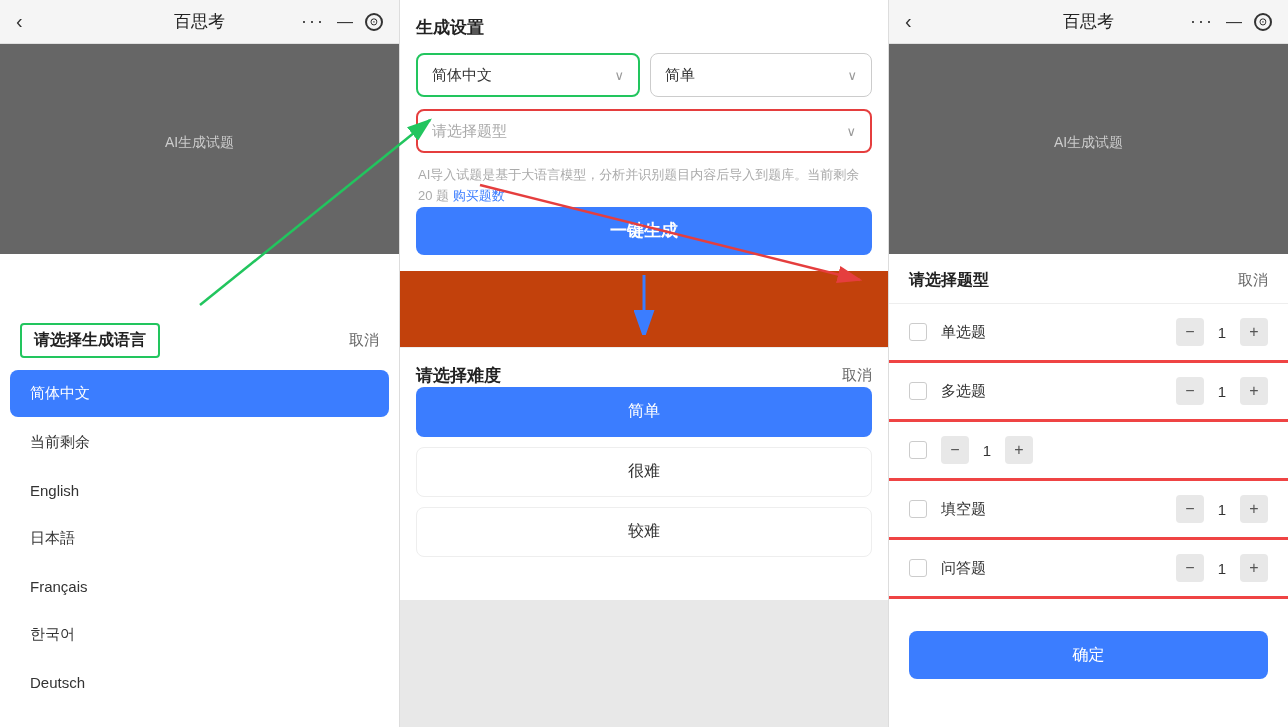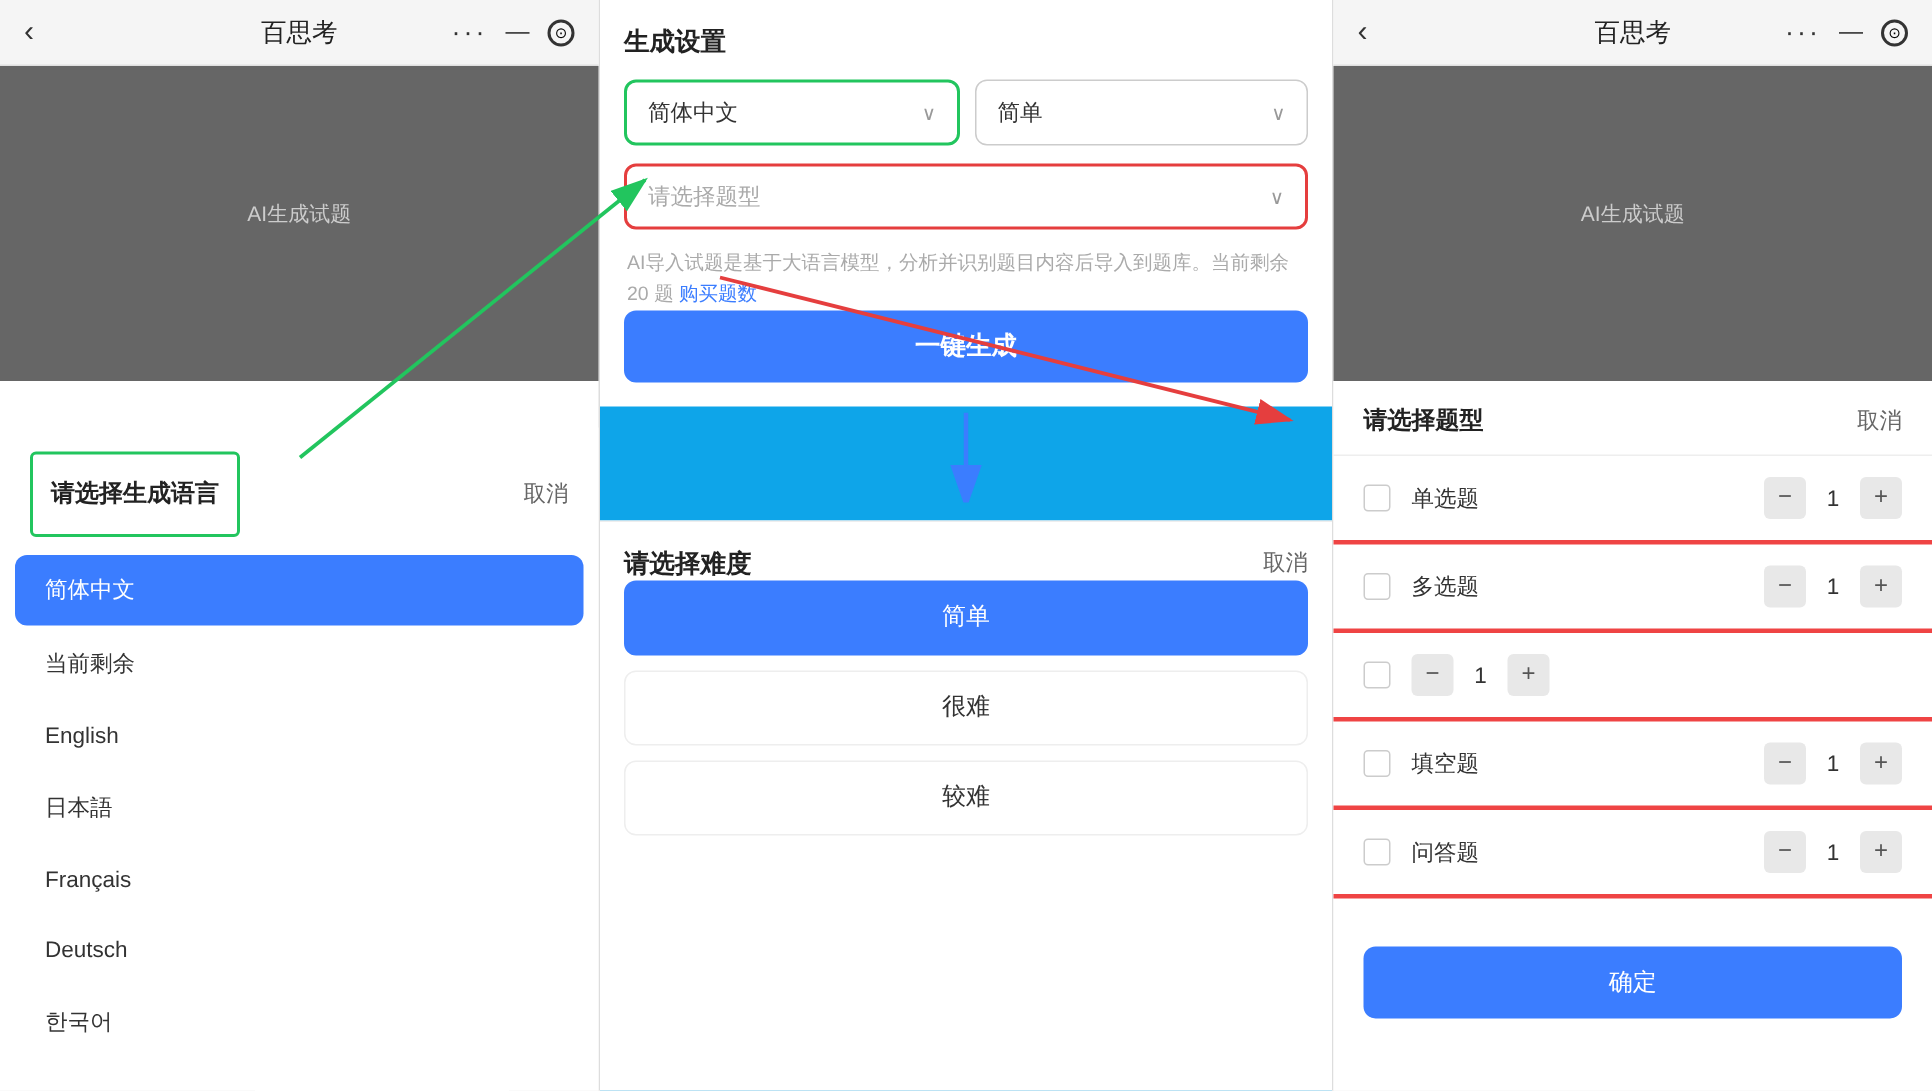--- a/index.html
+++ b/index.html
@@ -19,22 +19,22 @@
       background: #fff;
       display: flex;
       flex-direction: column;
       border-right: 1px solid #ddd;
       position: relative;
     }
 
     
     .middle-panel {
       width: 488px;
-      height: 727px;
-      background: #0ea5e9;
+      height: 600px;
+      background: #c2410c;
       display: flex;
       flex-direction: column;
       position: relative;
     }
 
     
     .right-panel {
       width: 400px;
       height: 727px;
       background: #fff;
@@ -120,21 +120,21 @@
       align-items: center;
       justify-content: space-between;
       padding: 16px 20px 10px;
     }
 
     .language-dialog-title {
       font-size: 16px;
       font-weight: 600;
       color: #222;
       border: 2px solid #22c55e;
-      padding: 16px 12px;
+      padding: 5px 12px;
       border-radius: 4px;
     }
 
     .language-dialog-cancel {
       font-size: 15px;
       color: #666;
       cursor: pointer;
     }
 
     .language-list {
@@ -432,22 +432,22 @@
     <div class="language-dialog-header">
       <span class="language-dialog-title">请选择生成语言</span>
       <span class="language-dialog-cancel">取消</span>
     </div>
     <ul class="language-list">
     <li class="language-item active">简体中文</li>
         <li class="language-item">当前剩余</li>
         <li class="language-item">English</li>
         <li class="language-item">日本語</li>
         <li class="language-item">Français</li>
+        <li class="language-item">한국어</li>
         <li class="language-item">Deutsch</li>
-        <li class="language-item">한국어</li>
       </ul>
   </div>
 </div>
 
 <div class="middle-panel">
 
   <div class="settings-section">
     <div class="settings-title">生成设置</div>
     <div class="settings-row">
       <button class="dropdown-btn">

